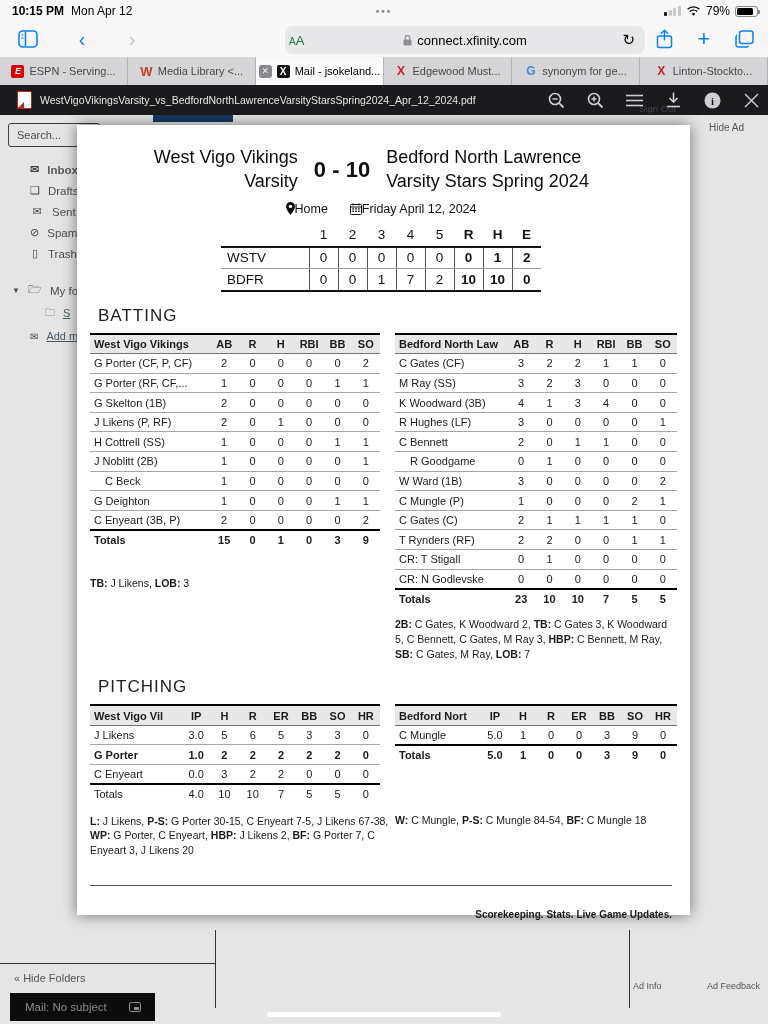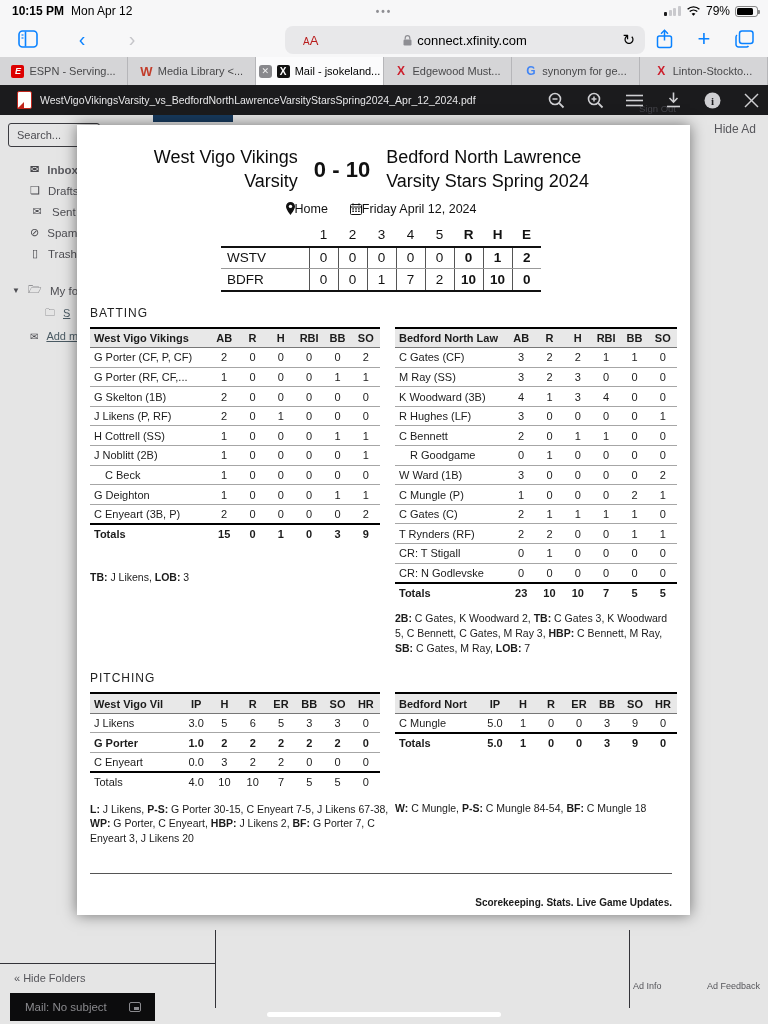--- a/index.html
+++ b/index.html
@@ -21,21 +21,21 @@
   .battery .fill { position:absolute; top:1px; left:1px; bottom:1px; width:76%; background:#000; border-radius:1.5px; }
   .battery:after { content:""; position:absolute; right:-3px; top:3px; width:2px; height:4px; background:rgba(0,0,0,.45); border-radius:0 1px 1px 0; }
 
   
   .nav-bar { position:absolute; top:22px; left:0; right:0; height:35px; background:#f7f7f8; }
   .nav-icon { position:absolute; top:4px; width:28px; height:26px; display:flex; align-items:center; justify-content:center; color:#0a82ff; }
   .chev { font-size:20px; font-weight:400; line-height:1; }
   .chev.disabled { color:#c5c5c9; }
   .addr-field { position:absolute; left:285px; top:4px; width:360px; height:28px; background:#e8e8ea; border-radius:8px;
     display:flex; align-items:center; font-size:13px; color:#000; }
-  .addr-aa { position:absolute; left:18px; font-size:13px; letter-spacing:0; color:#b91c1c; }
+  .addr-aa { position:absolute; left:4px; font-size:13px; letter-spacing:0; color:#15803d; }
   .addr-aa .small { font-size:10px; }
   .addr-center { margin:0 auto; display:flex; align-items:center; gap:5px; }
   .addr-refresh { position:absolute; right:10px; font-size:15px; color:#000; }
 
   
   .tab-bar { position:absolute; top:57px; left:0; right:0; height:28px; background:#c9c9cc; display:flex; }
   .tab { width:128px; height:28px; background:#d5d5d7; border-right:1px solid #b6b6b9; display:flex; align-items:center; justify-content:center; gap:5px; font-size:11px; color:#48484a; overflow:hidden; }
   .tab.active { background:#fbfbfc; color:#000; }
   .fav { width:13px; height:13px; border-radius:2px; display:flex; align-items:center; justify-content:center; font-size:10px; font-weight:700; flex:none; }
   .fav-espn { background:#d00; color:#fff; font-style:italic; font-size:9px; }
@@ -65,21 +65,21 @@
   .myfolders-row { position:absolute; left:0; top:165px; display:flex; align-items:center; height:21px; font-size:11.5px; color:#4e4e53; }
   .tri { margin-left:12px; font-size:8px; color:#4e4e53; }
   .myfolders-row .ficon { width:14px; margin-left:8px; margin-right:8px; font-size:11px; color:#47474c; }
   .subfolder-row { position:absolute; left:45px; top:188px; display:flex; align-items:center; height:20px; font-size:11px; color:#4a5a63; }
   .subfolder-row .ficon { width:12px; margin-right:6px; color:#47474c; font-size:10px; }
   .subfolder-row .lnk { text-decoration:underline; }
   .addmail-row { position:absolute; left:30px; top:215px; display:flex; align-items:center; font-size:11px; color:#4a5a63; }
   .addmail-row .ficon { margin-right:8px; color:#47474c; font-size:10px; }
   .addmail-row .lnk { text-decoration:underline; }
   .blue-strip { position:absolute; left:153px; top:0; width:80px; height:7px; background:#17395c; }
-  .hide-ad { position:absolute; right:12px; top:7px; font-size:12px; color:#56565b; }
+  .hide-ad { position:absolute; right:24px; top:7px; font-size:10px; color:#56565b; }
   .left-panel-divider { position:absolute; left:0; top:848px; width:215px; border-top:1px solid #333338; }
   .vline1 { position:absolute; left:215px; top:815px; height:78px; border-left:1px solid #333338; }
   .vline2 { position:absolute; left:629px; top:815px; height:78px; border-left:1px solid #333338; }
   .hide-folders { position:absolute; left:14px; top:857px; font-size:11px; color:#56565b; }
   .ad-info { position:absolute; left:633px; top:866px; font-size:9px; color:#56565b; }
   .ad-feedback { position:absolute; right:8px; top:866px; font-size:9px; color:#56565b; }
   .mail-pill { position:absolute; left:10px; top:878px; width:145px; height:28px; background:#0c0c0d; display:flex; align-items:center; font-size:11.5px; color:#8a8a8e; }
   .mail-pill .txt { margin-left:15px; }
   .pip-icon { position:absolute; right:14px; width:12px; height:10px; border:1.5px solid #8a8a8e; border-radius:2px; }
   .pip-icon:after { content:""; position:absolute; right:1px; bottom:1px; width:5px; height:3px; background:#8a8a8e; }
@@ -99,21 +99,21 @@
   .line-wrap { margin-top:10px; display:flex; justify-content:center; }
   .line-table { border-collapse:collapse; table-layout:fixed; width:320px; font-size:13.5px; color:#111; }
   .line-table th { font-weight:400; padding:1px 0 4px; border-bottom:2px solid #111; text-align:center; }
   .line-table th.b { font-weight:700; }
   .line-table td { height:22px; text-align:center; border-bottom:1px solid #999; }
   .line-table td.b { font-weight:700; }
   .line-table td + td { border-left:1px solid #555; }
   .line-table td.team { text-align:left; padding-left:6px; }
   .line-table tr:last-child td { border-bottom:2px solid #111; }
 
-  .section-label { font-size:12px; letter-spacing:1px; color:#222; margin-left:0; }
+  .section-label { font-size:17px; letter-spacing:1px; color:#222; margin-left:8px; }
   .batting-label { margin-top:14px; }
   .pitching-label { margin-top:16px; }
   .two-col { display:flex; margin-top:7px; }
   .col-l { width:290px; margin-right:15px; flex:none; }
   .col-r { width:282px; flex:none; }
 
   .stat-table { border-collapse:collapse; table-layout:fixed; width:100%; font-size:11px; color:#1b1b1b; }
   .stat-table th { background:#e8e8e8; font-weight:700; height:20px; border-top:2px solid #000; border-bottom:1px solid #777; text-align:center; }
   .stat-table th.name-col { text-align:left; padding-left:4px;margin-left:48px; }
   .stat-table td { height:19.6px; text-align:center; border-bottom:1px solid #a6a6a6; }

